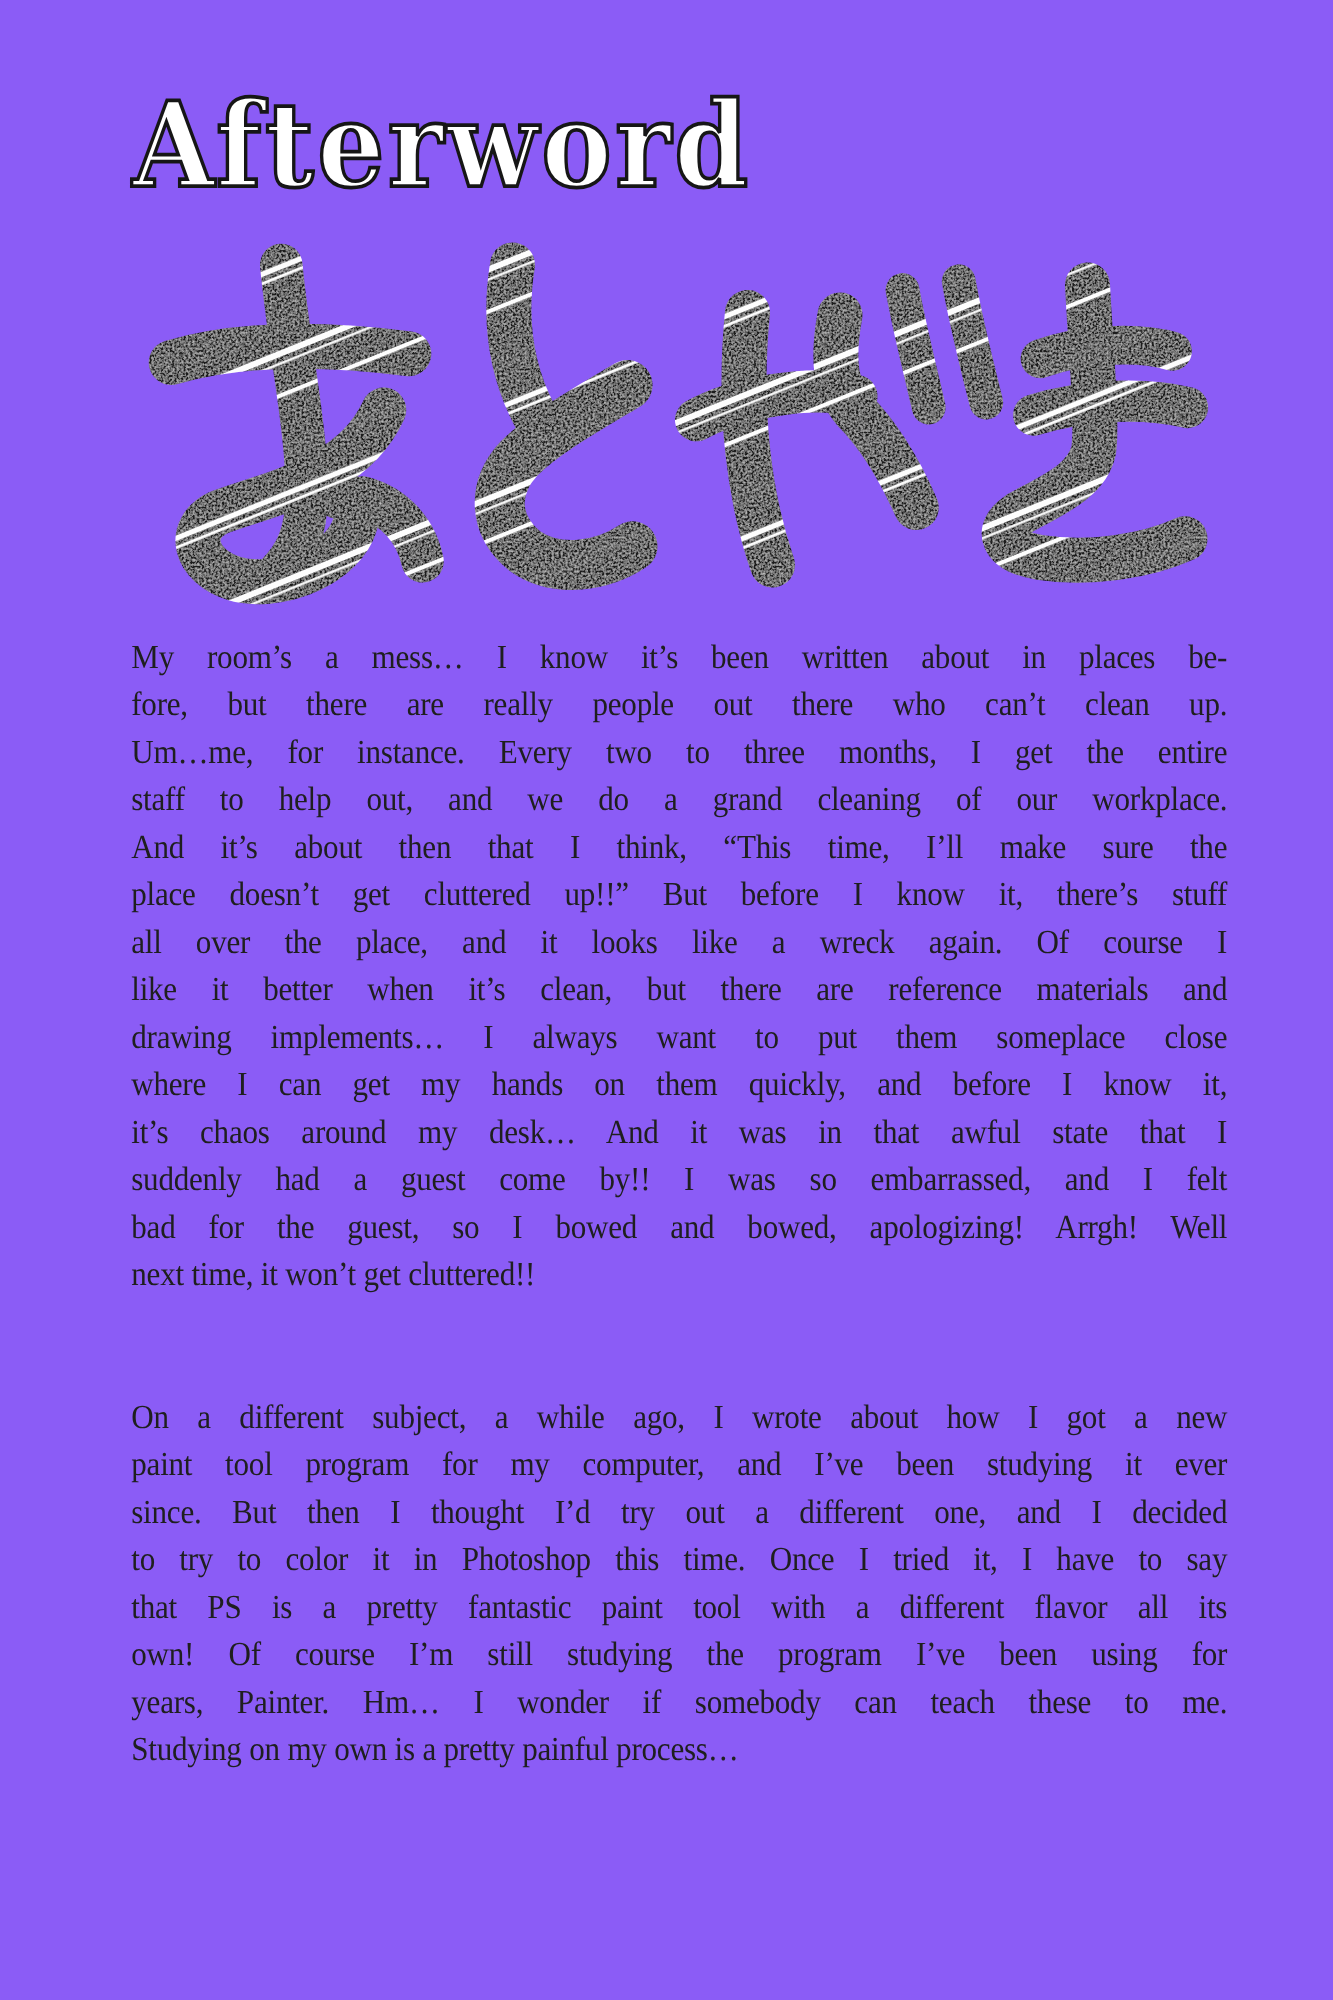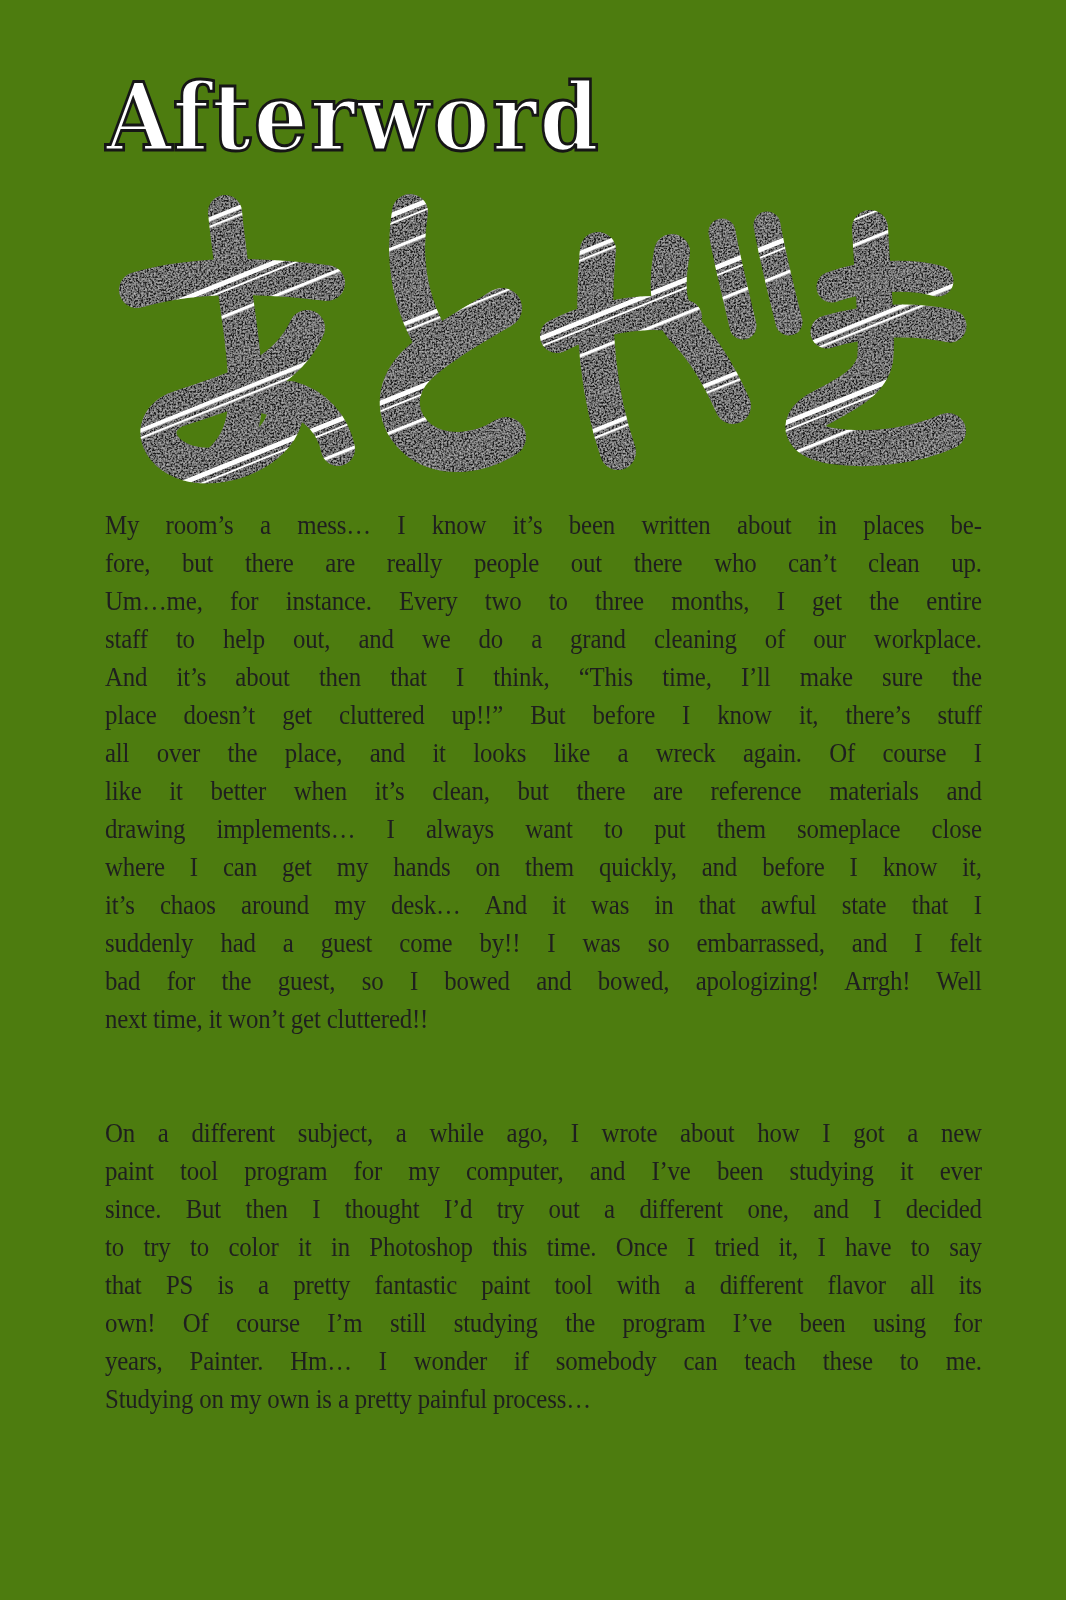--- a/index.html
+++ b/index.html
@@ -1,20 +1,20 @@
 <!DOCTYPE html>
 <html><head>
 <meta charset="utf-8">
 <style>
   html,body { margin:0; padding:0; background:#e8e8e8; }
   .page {
     position:relative;
     width:1066px; height:1600px;
     margin:0 auto;
-    background:#4d7c0f;
+    background:#8b5cf6;
     overflow:hidden;
     font-family:"Liberation Serif", serif;
   }
   
   .title {
     position:absolute;
     left:106px; top:70px;
     margin:0;
     font-family:"DejaVu Serif", serif;
     font-weight:bold;

